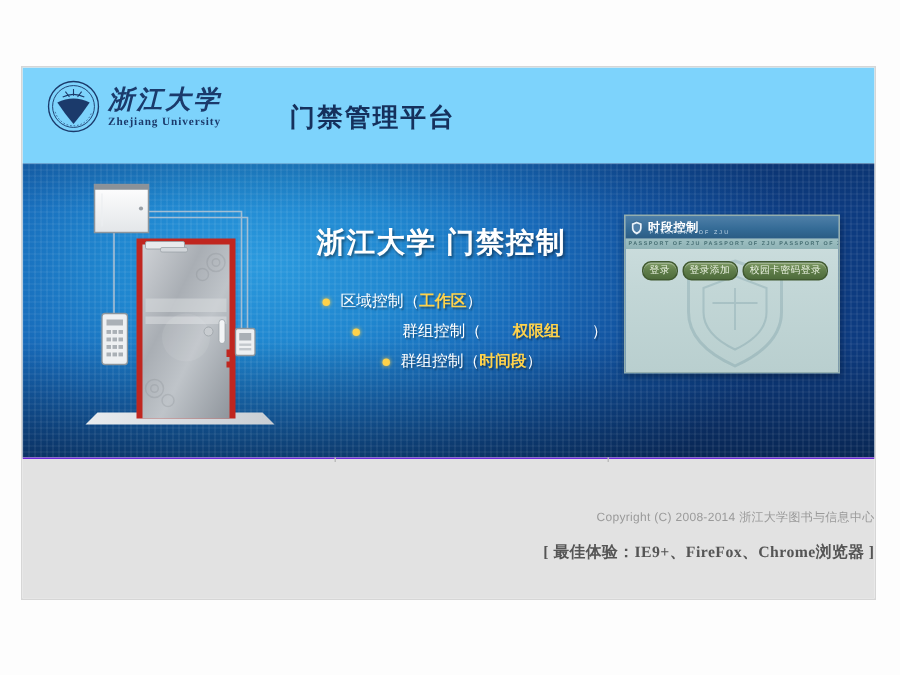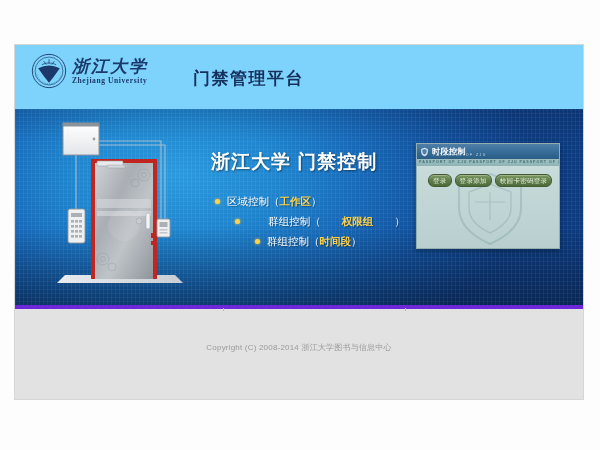--- a/index.html
+++ b/index.html
@@ -251,22 +251,22 @@
     cursor: pointer;
     display: flex;
     align-items: center;
   }
 
   
   .footer {
     position: relative;
     height: 94px;
     background: #e2e2e2;
-    border-top: 4px solid #6d28d9;
-    text-align: center;
+    border-top: 1px solid #6d28d9;
+    text-align: right;
   }
   .foot-notch {
     position: absolute;
     top: -1px;
     width: 1px; height: 3px;
     background: #bdbdbd;
   }
   .copyright {
     position: absolute;
     left: 0; right: 0; top: 33px;
@@ -444,16 +444,17 @@
             <div class="btn">校园卡密码登录</div>
           </div>
         </div>
       </div>
     </div>
 
     <div class="footer">
       <div class="foot-notch" style="left:208px"></div>
       <div class="foot-notch" style="left:390px"></div>
       <div class="copyright">Copyright (C) 2008-2014 浙江大学图书与信息中心</div>
+      <div class="browsers">[ 最佳体验：IE9+、FireFox、Chrome浏览器 ]</div>
     </div>
 
   </div>
 </div>
 
 </body></html>

